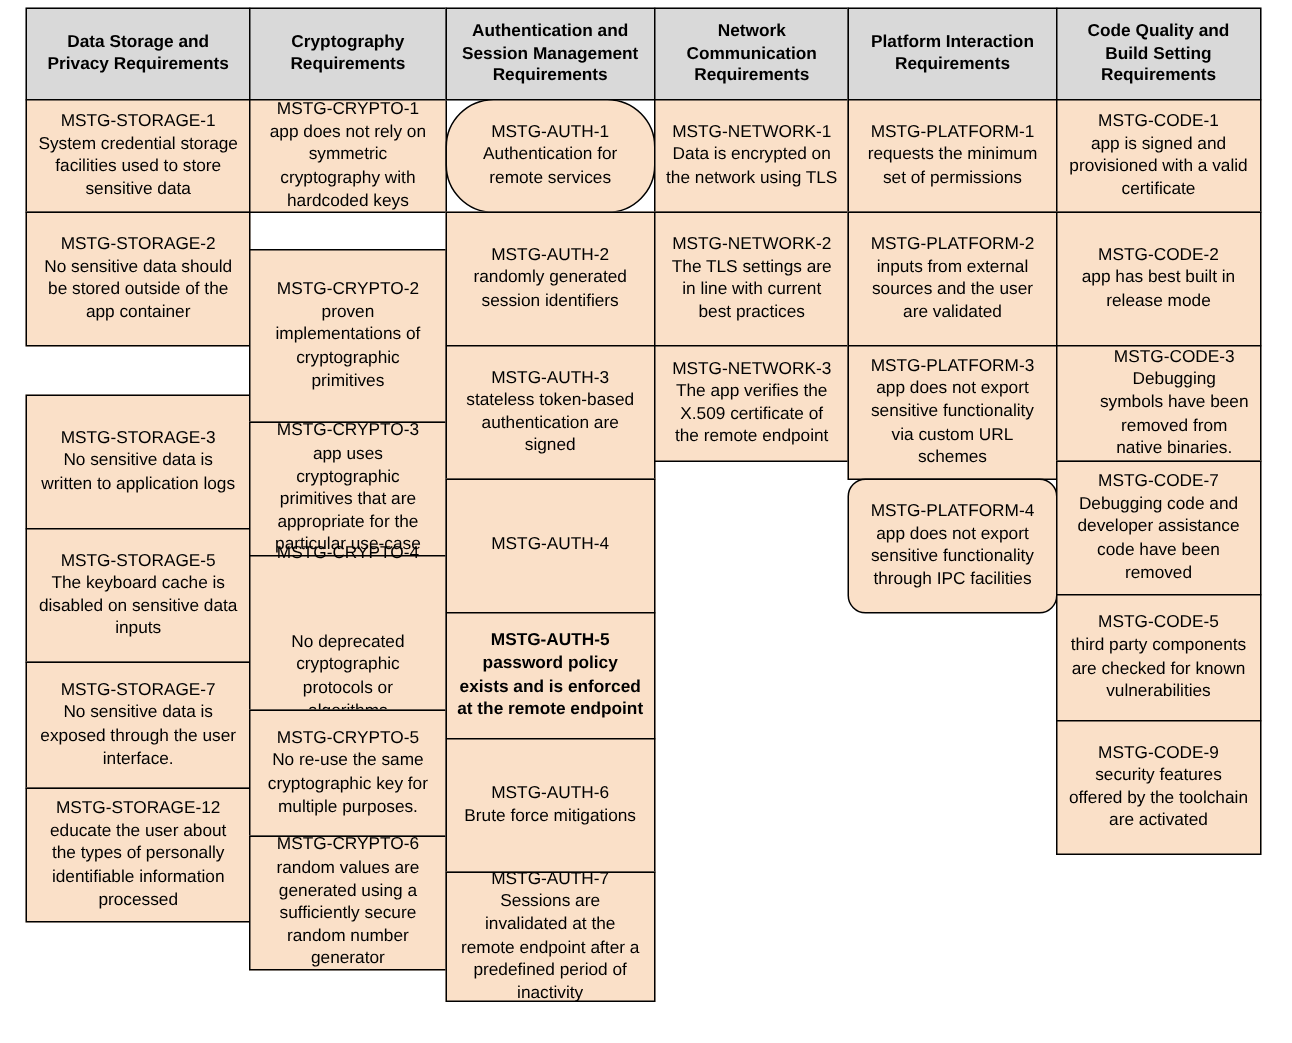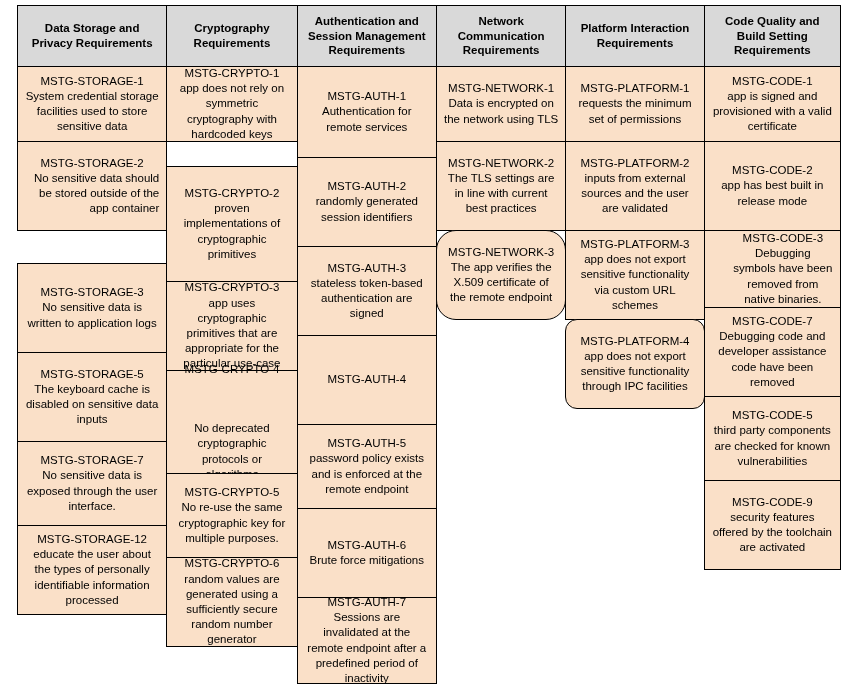--- a/index.html
+++ b/index.html
@@ -82,21 +82,21 @@
 <body>
 
 <div id="table-wrap">
   <div class="columns">
       <div class="col col-storage">
         <div class="cell header" style="height: 62px;">Data Storage and Privacy Requirements</div>
         <div class="cell" style="height: 76px;">
           <span class="id">MSTG-STORAGE-1</span>
           <span class="desc">System credential storage facilities used to store sensitive data</span>
         </div>
-        <div class="cell" style="height: 90px; text-align: right;">
+        <div class="cell" style="height: 90px;">
           <span class="id">MSTG-STORAGE-2</span>
           <span class="desc">No sensitive data should be stored outside of the app container</span>
         </div>
         <div class="cell" style="height: 90px; margin-top: 32px;">
           <span class="id">MSTG-STORAGE-3</span>
           <span class="desc">No sensitive data is written to application logs</span>
         </div>
         <div class="cell" style="height: 90px;">
           <span class="id">MSTG-STORAGE-5</span>
           <span class="desc">The keyboard cache is disabled on sensitive data inputs</span>
@@ -132,36 +132,36 @@
           <span class="id">MSTG-CRYPTO-5</span>
           <span class="desc">No re-use the same cryptographic key for multiple purposes.</span>
         </div>
         <div class="cell" style="height: 90px;">
           <span class="id">MSTG-CRYPTO-6</span>
           <span class="desc">random values are generated using a sufficiently secure random number generator</span>
         </div>
       </div>
       <div class="col col-auth">
         <div class="cell header" style="height: 62px;">Authentication and Session Management Requirements</div>
-        <div class="cell" style="height: 92px;">
+        <div class="cell" style="height: 76px; border-radius: 32px;">
           <span class="id">MSTG-AUTH-1</span>
           <span class="desc">Authentication for remote services</span>
         </div>
         <div class="cell" style="height: 90px;">
           <span class="id">MSTG-AUTH-2</span>
           <span class="desc">randomly generated session identifiers</span>
         </div>
         <div class="cell" style="height: 90px;">
           <span class="id">MSTG-AUTH-3</span>
           <span class="desc">stateless token-based authentication are signed</span>
         </div>
         <div class="cell" style="height: 90px;">
           <span class="id">MSTG-AUTH-4</span>
         </div>
-        <div class="cell" style="height: 85px;">
+        <div class="cell" style="height: 85px; font-weight: bold;">
           <span class="id">MSTG-AUTH-5</span>
           <span class="desc">password policy exists and is enforced at the remote endpoint</span>
         </div>
         <div class="cell" style="height: 90px;">
           <span class="id">MSTG-AUTH-6</span>
           <span class="desc">Brute force mitigations</span>
         </div>
         <div class="cell" style="height: 87px;">
           <span class="id">MSTG-AUTH-7</span>
           <span class="desc">Sessions are invalidated at the remote endpoint after a predefined period of inactivity</span>
@@ -170,21 +170,21 @@
       <div class="col col-network">
         <div class="cell header" style="height: 62px;">Network Communication Requirements</div>
         <div class="cell" style="height: 76px;">
           <span class="id">MSTG-NETWORK-1</span>
           <span class="desc">Data is encrypted on the network using TLS</span>
         </div>
         <div class="cell" style="height: 90px;">
           <span class="id">MSTG-NETWORK-2</span>
           <span class="desc">The TLS settings are in line with current best practices</span>
         </div>
-        <div class="cell" style="height: 90px; border-radius: 20px;">
+        <div class="cell" style="height: 78px;">
           <span class="id">MSTG-NETWORK-3</span>
           <span class="desc">The app verifies the X.509 certificate of the remote endpoint</span>
         </div>
       </div>
       <div class="col col-platform">
         <div class="cell header" style="height: 62px;">Platform Interaction Requirements</div>
         <div class="cell" style="height: 76px;">
           <span class="id">MSTG-PLATFORM-1</span>
           <span class="desc">requests the minimum set of permissions</span>
         </div>

